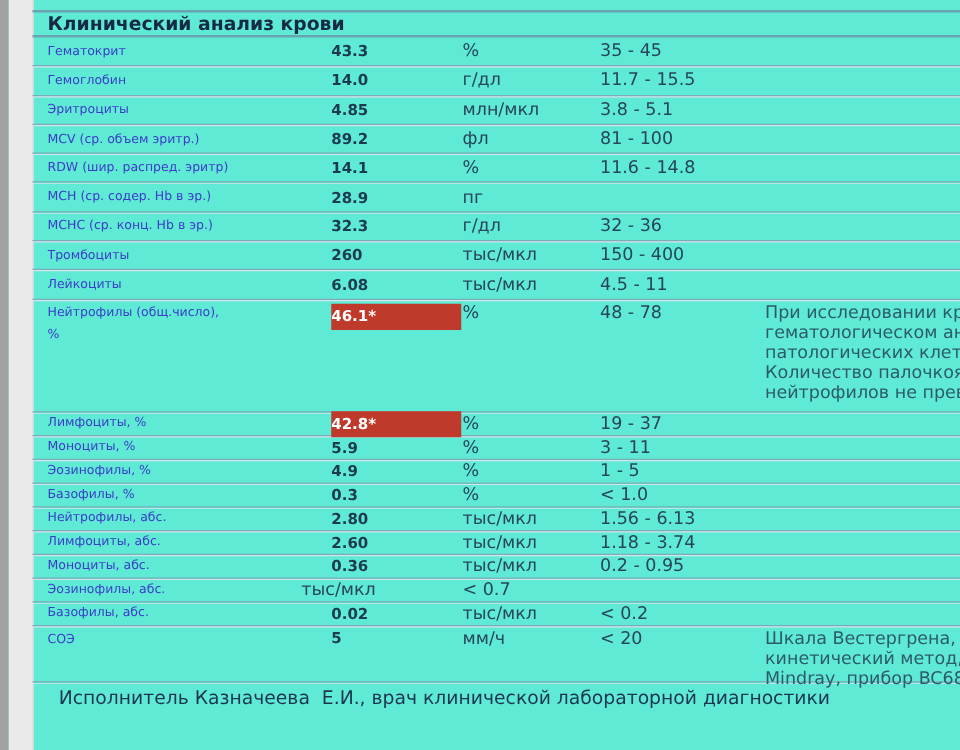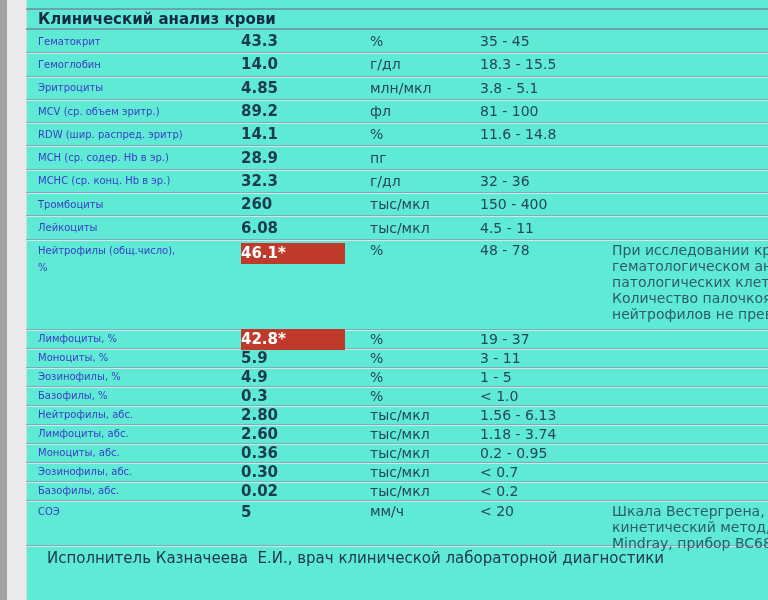--- a/index.html
+++ b/index.html
@@ -23,21 +23,21 @@
     grid-template-columns:203px 129px 110px 132px 1fr;
     padding-left:12px;align-items:center;
     border-bottom:1px solid #79adbb;box-shadow:0 1px 0 #d3e7eb;
   }
   .row.s1{height:23.3px;}
   .row.s2{height:19px;}
   .row.tall{height:90px;align-items:start;padding-top:2px;}
   .row.soe{height:45px;align-items:start;padding-top:2px;}
   .c{overflow:hidden;}
   .name{font-size:10px;color:#3c3cc8;white-space:pre-line;line-height:17px;}
-  .value{font-size:15px;font-weight:bold;color:#1c3b50;white-space:nowrap;}
+  .value{font-size:12px;font-weight:bold;color:#1c3b50;white-space:nowrap;margin-left:24px;}
   .redcell{
     box-sizing:border-box;height:21px;width:112px;margin-left:-8px;padding-left:8px;
     display:flex;align-items:center;color:#ffffff;margin-top:1px;
   }
   .unit{font-size:14px;color:#27465c;white-space:nowrap;}
   .ref{font-size:14px;color:#27465c;white-space:nowrap;}
   .comment{font-size:14px;color:#2d5b6c;line-height:16px;white-space:nowrap;}
   .comment div{white-space:nowrap;}
   .footer{
     margin-top:3px;padding-left:21px;font-size:15px;color:#1c3550;white-space:pre;
@@ -58,21 +58,21 @@
           <div class="c name">Гематокрит</div>
           <div class="c value">43.3</div>
           <div class="c unit">%</div>
           <div class="c ref">35 - 45</div>
           <div class="c comment"></div>
         </div>
         <div class="row s1">
           <div class="c name">Гемоглобин</div>
           <div class="c value">14.0</div>
           <div class="c unit">г/дл</div>
-          <div class="c ref">18.3 - 15.5</div>
+          <div class="c ref">11.7 - 15.5</div>
           <div class="c comment"></div>
         </div>
         <div class="row s1">
           <div class="c name">Эритроциты</div>
           <div class="c value">4.85</div>
           <div class="c unit">млн/мкл</div>
           <div class="c ref">3.8 - 5.1</div>
           <div class="c comment"></div>
         </div>
         <div class="row s1">
@@ -182,21 +182,20 @@
         </div>
         <div class="row s2">
           <div class="c name">Моноциты, абс.</div>
           <div class="c value">0.36</div>
           <div class="c unit">тыс/мкл</div>
           <div class="c ref">0.2 - 0.95</div>
           <div class="c comment"></div>
         </div>
         <div class="row s2">
           <div class="c name">Эозинофилы, абс.</div>
-          <div class="c value">0.30</div>
           <div class="c unit">тыс/мкл</div>
           <div class="c ref">&lt; 0.7</div>
           <div class="c comment"></div>
         </div>
         <div class="row s2">
           <div class="c name">Базофилы, абс.</div>
           <div class="c value">0.02</div>
           <div class="c unit">тыс/мкл</div>
           <div class="c ref">&lt; 0.2</div>
           <div class="c comment"></div>

